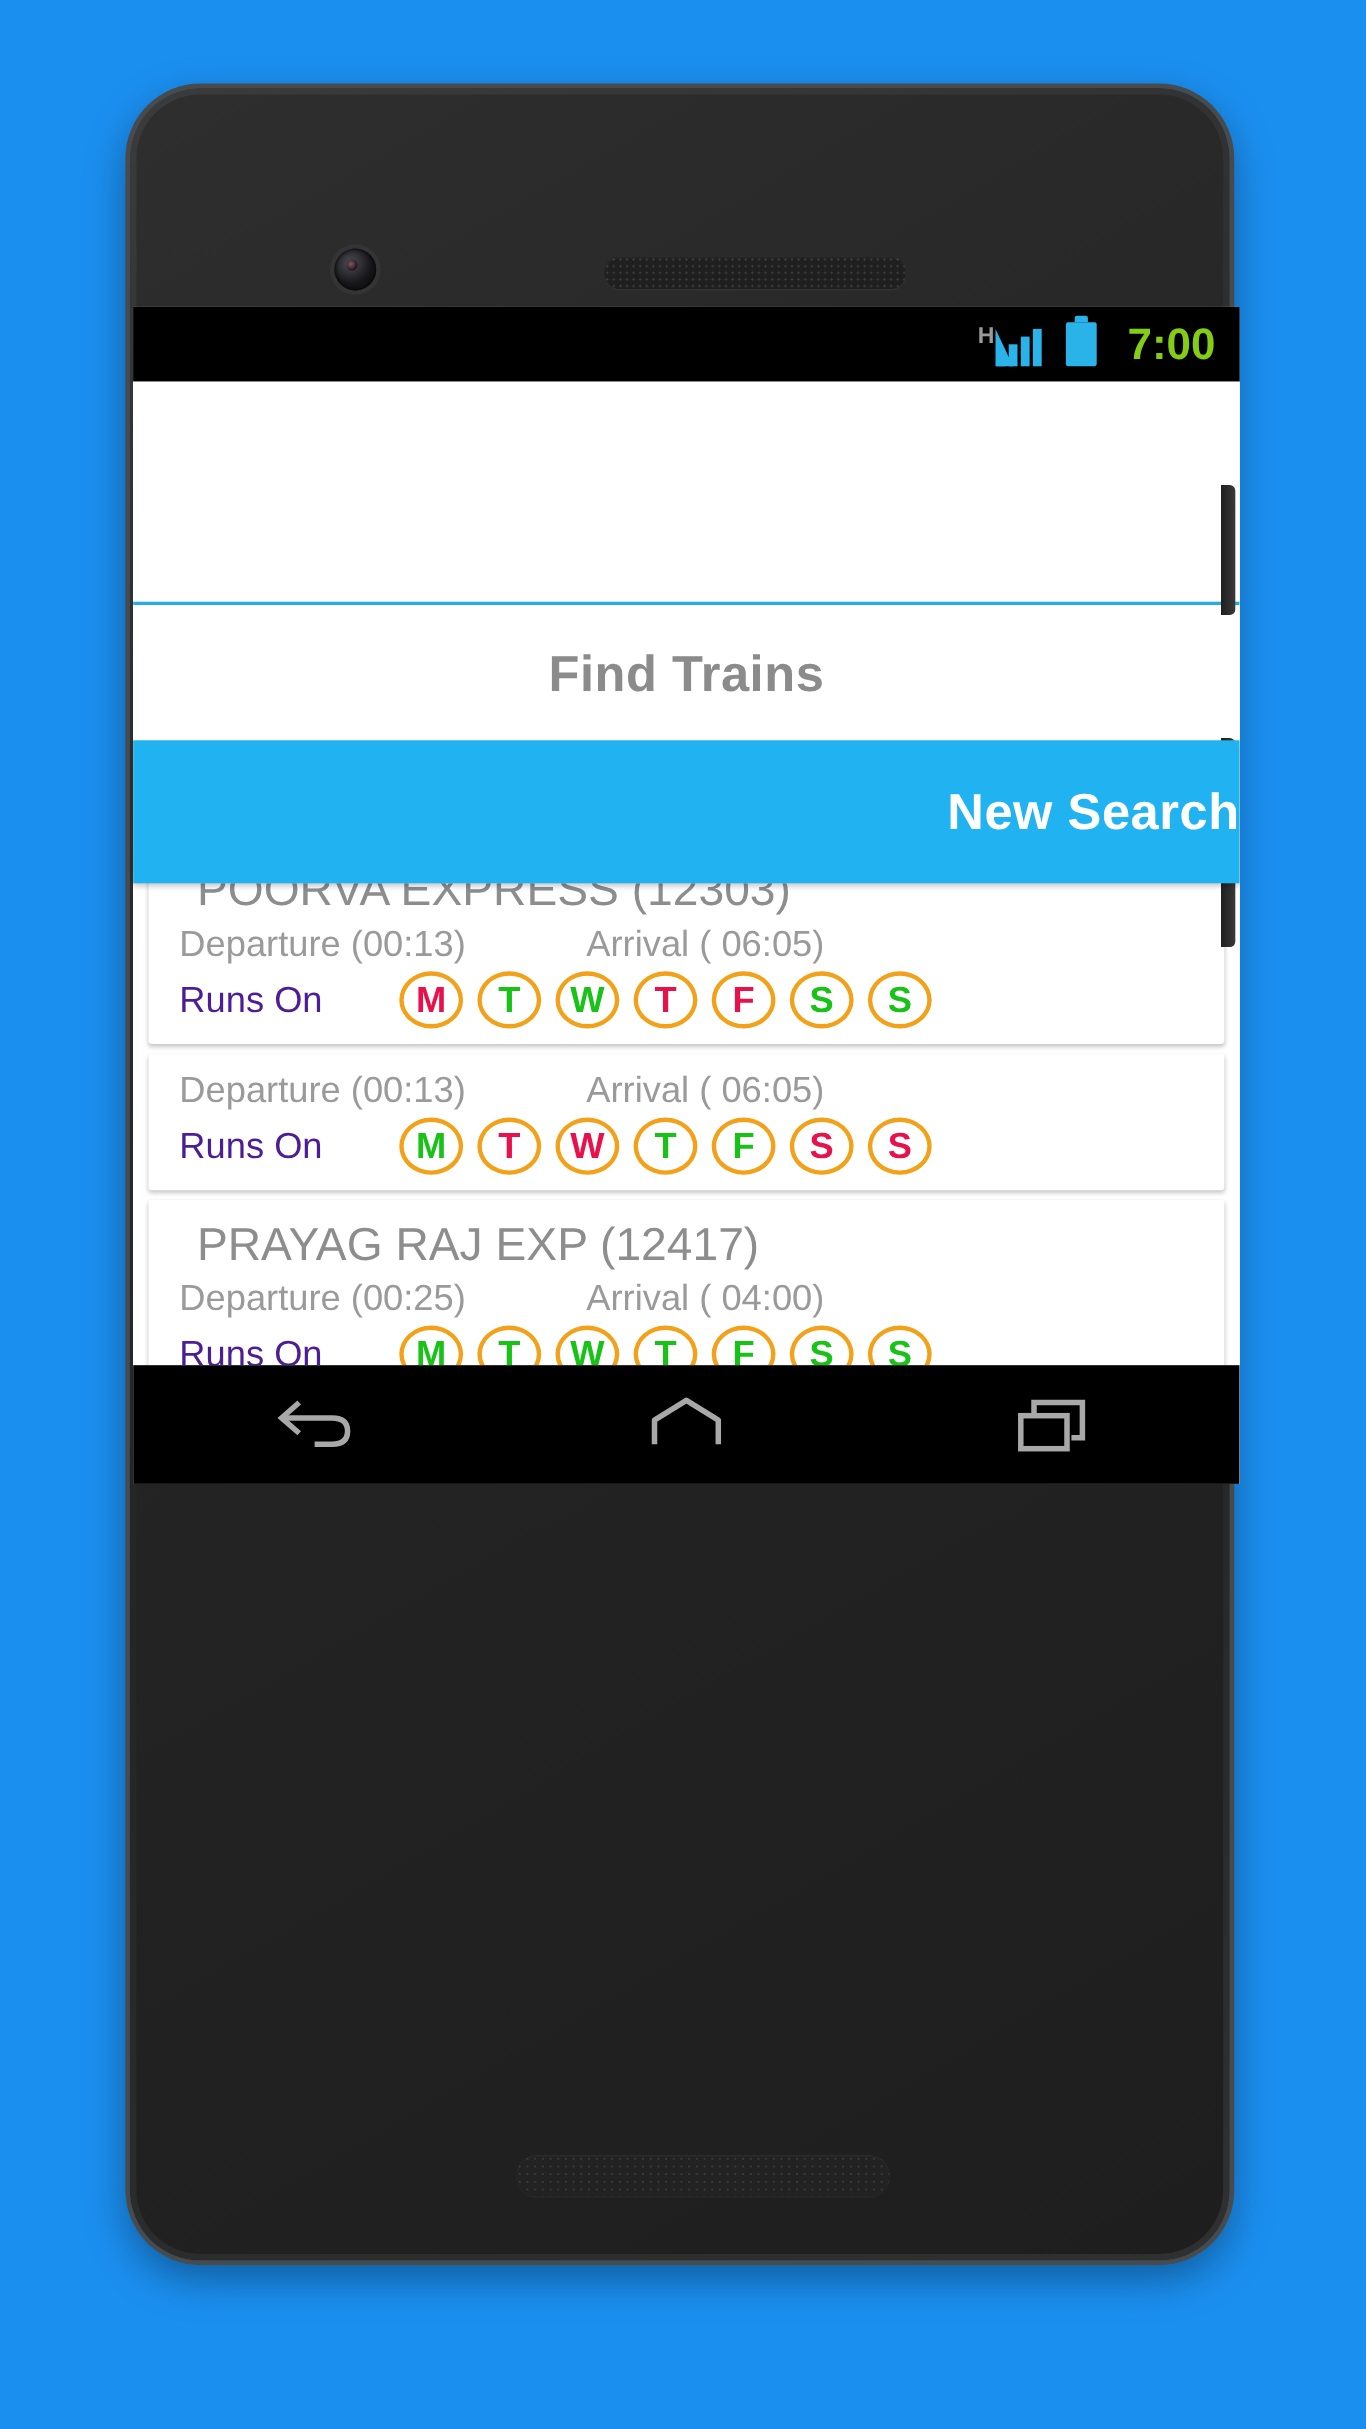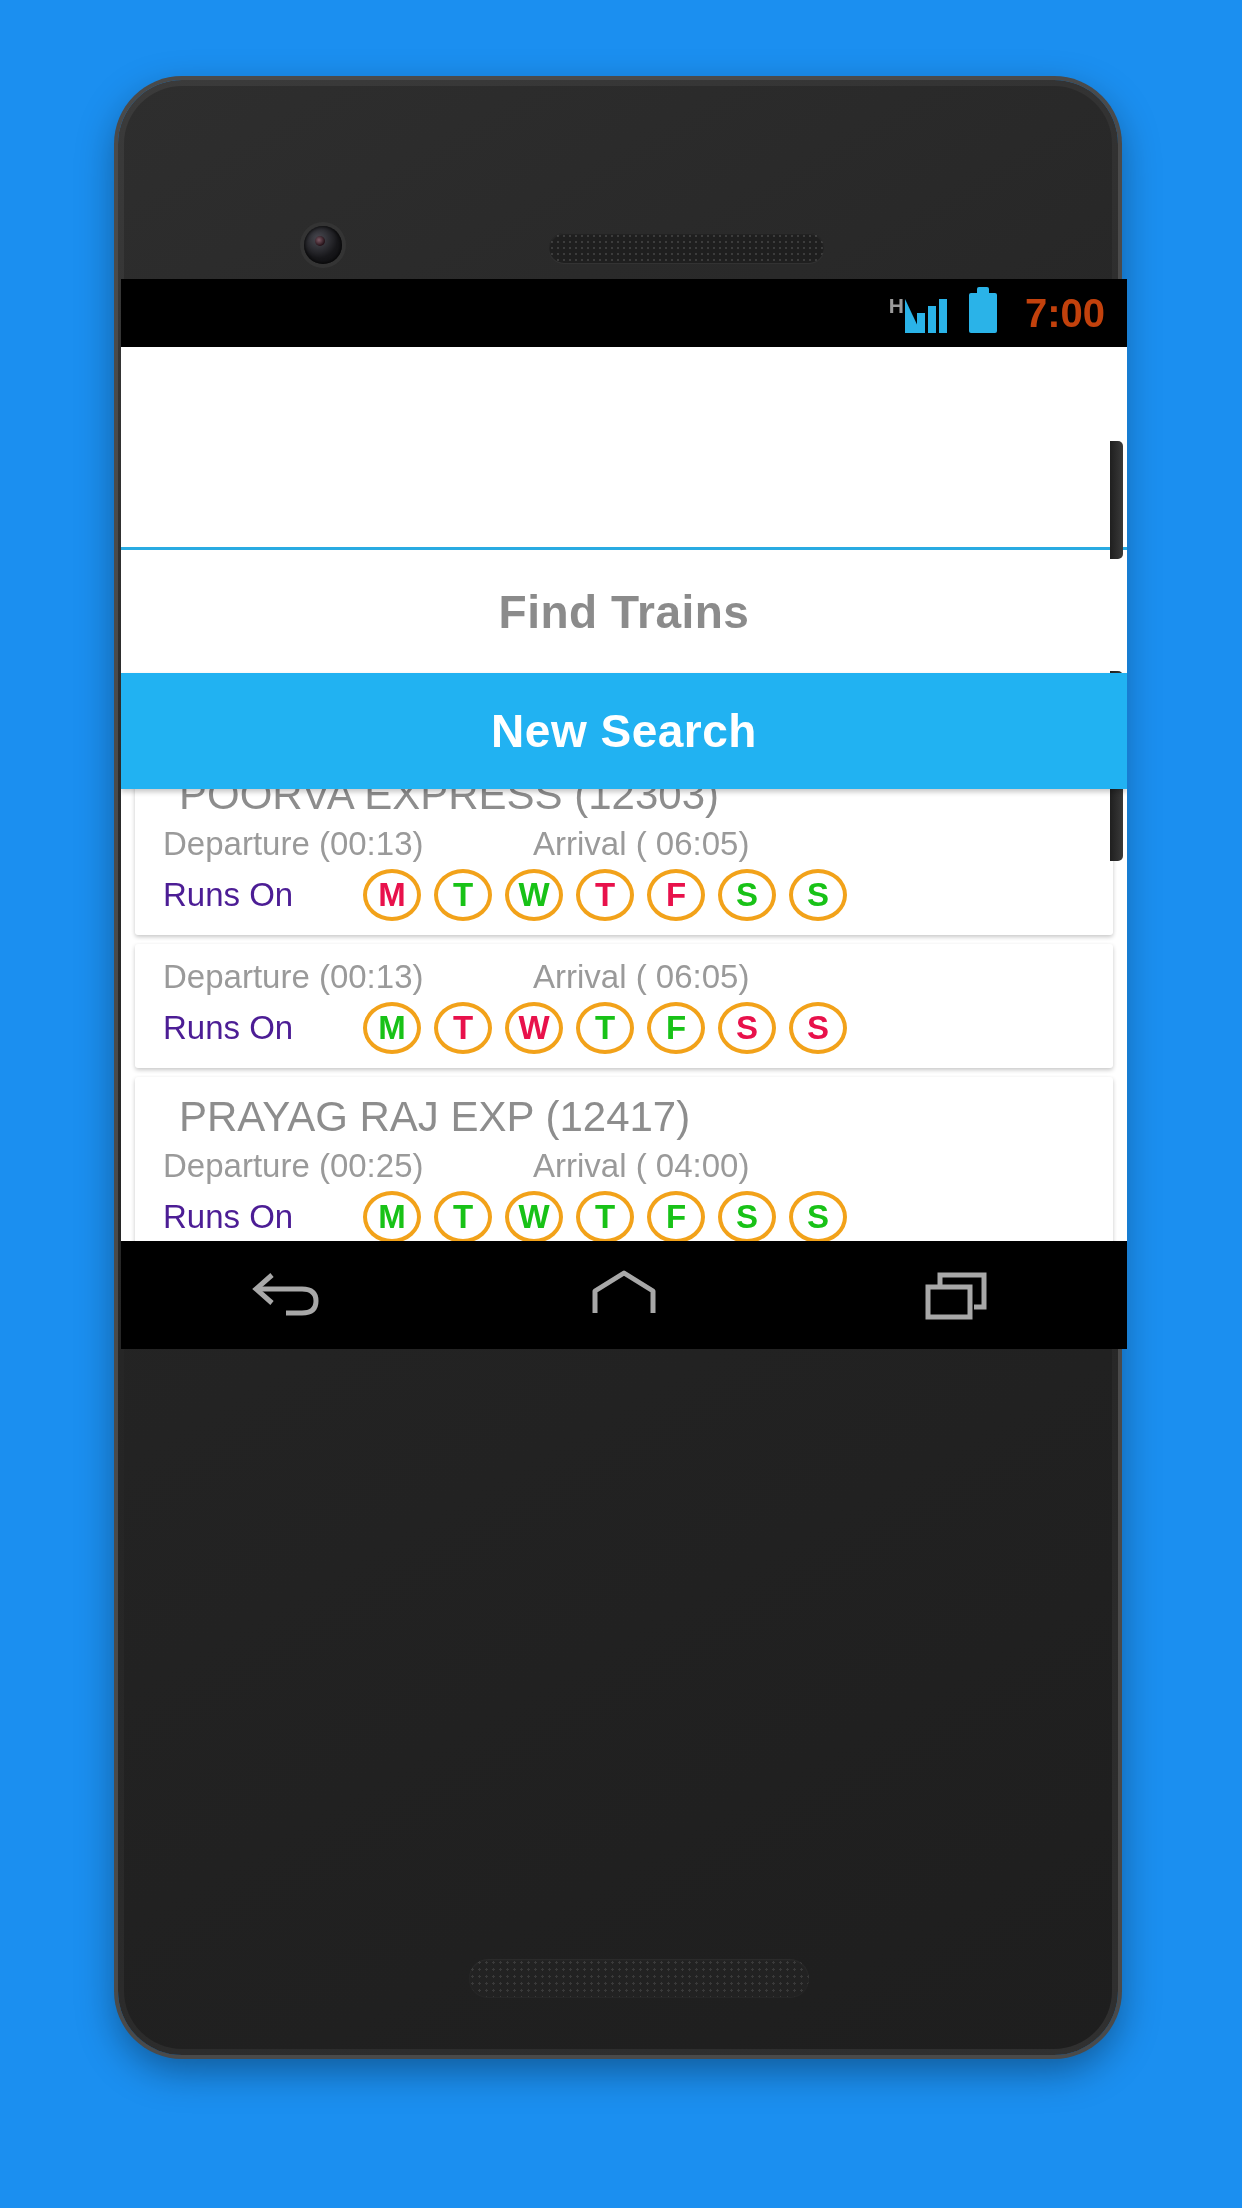--- a/index.html
+++ b/index.html
@@ -102,22 +102,22 @@
   #find-trains-bar{
     flex:none;height:123px;background:#fff;
     border-top:3px solid #29abe2;
     display:flex;align-items:center;justify-content:center;
     box-shadow:0 2px 3px rgba(0,0,0,0.06);
   }
   #find-trains-title{
     color:#8b8b8b;font-size:46px;font-weight:bold;letter-spacing:0.5px;
   }
   #new-search-btn{
-    flex:none;height:116px;background:#21b2f2;
-    display:flex;align-items:center;justify-content:center;
+    flex:none;height:130px;background:#21b2f2;
+    display:flex;align-items:center;justify-content:flex-end;
     box-shadow:0 3px 5px rgba(0,0,0,0.22);
     position:relative;z-index:4;
   }
   #new-search-label{color:#fff;font-size:46px;font-weight:bold;letter-spacing:0.5px;}
 
   
   #train-list{
     flex:1;overflow:hidden;background:#fff;position:relative;
     padding:0 0 0 0;
   }
@@ -186,21 +186,21 @@
             <span id="hspeed">H</span>
             <span id="signal-tri" style="border-bottom-color: rgb(42, 179, 232);"></span>
             <span id="signal-bars">
               <i style="background: rgb(42, 179, 232);"></i>
                 <i style="background: rgb(42, 179, 232);"></i>
                 <i style="background: rgb(42, 179, 232);"></i>
                 <i style="background: rgb(42, 179, 232);"></i>
             </span>
           </div>
           <div id="battery" style="background: rgb(42, 179, 232);"></div>
-          <div id="clock" style="color: #c2410c;">7:00</div>
+          <div id="clock" style="color: #84cc16;">7:00</div>
         </div>
       </div>
 
       <div id="app">
 
         <div id="top-blank"></div>
 
         <div id="find-trains-bar" style="border-top-color: rgb(41, 171, 226);">
           <div id="find-trains-title">Find Trains</div>
         </div>

